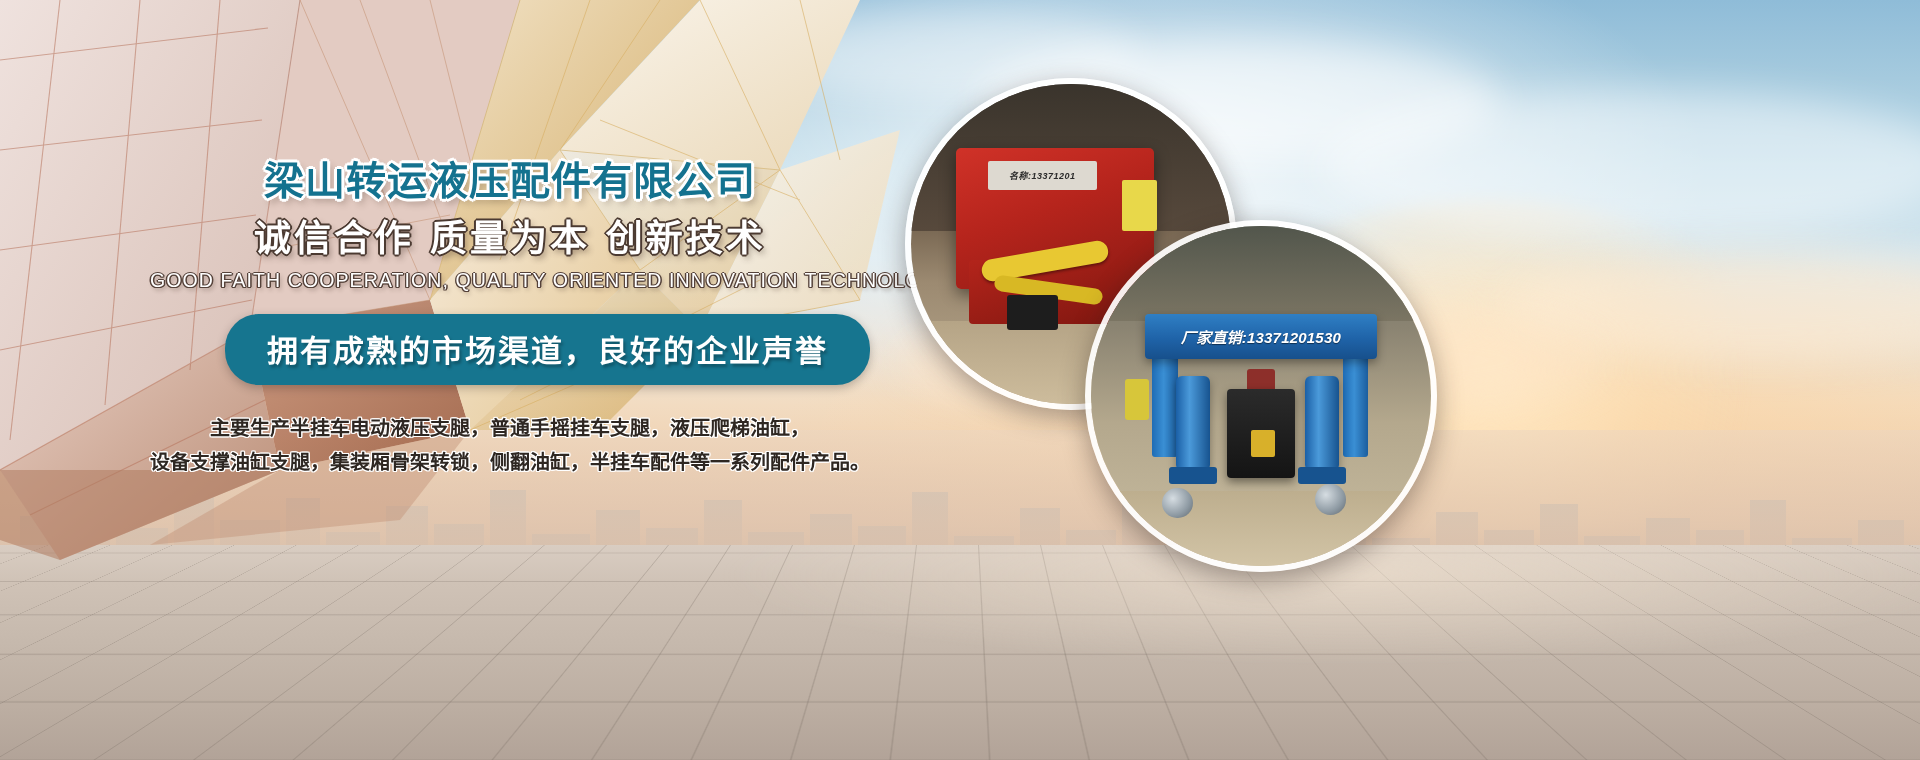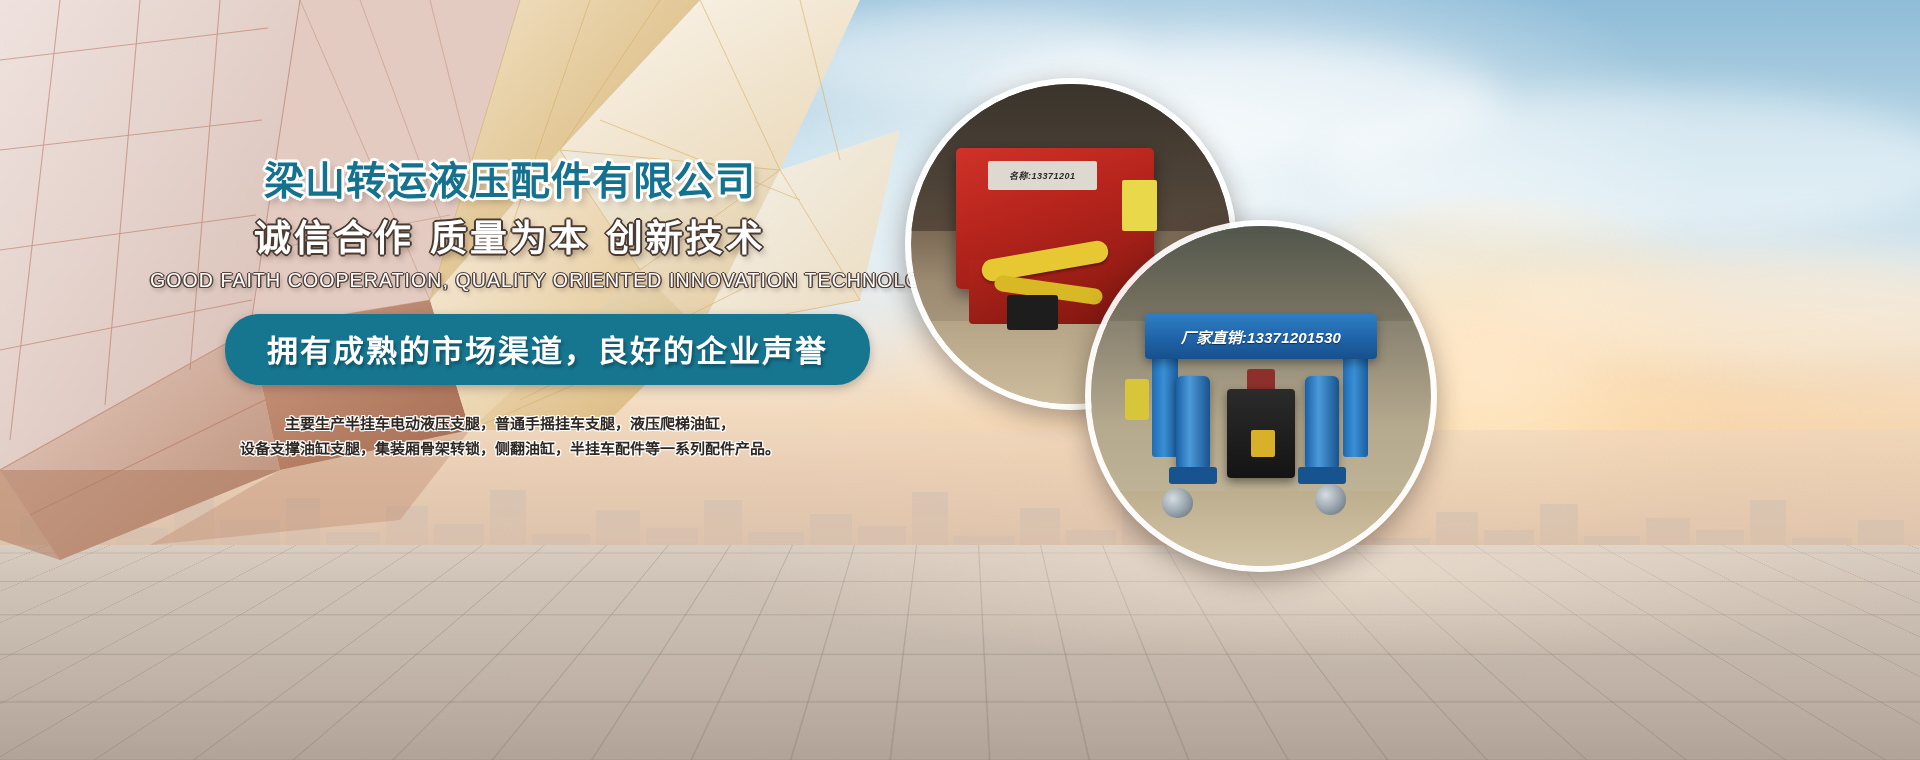--- a/index.html
+++ b/index.html
@@ -120,21 +120,21 @@
     background:#16758f;
     border-radius:34px;
     padding:12px 42px 14px 42px;
     box-shadow:0 3px 10px rgba(40,30,25,0.28);
   }
   .pill-text{
     font-size:31px;font-weight:bold;color:#ffffff;letter-spacing:2px;white-space:nowrap;
     text-shadow:2px 3px 3px rgba(0,0,0,0.28);
   }
   .desc{
-    font-size:15px;line-height:1.72;color:#2e2722;font-weight:bold;
+    font-size:20px;line-height:1.72;color:#2e2722;font-weight:bold;
     text-shadow:
       1.3px 0 0 #fff,-1.3px 0 0 #fff,0 1.3px 0 #fff,0 -1.3px 0 #fff,
       1px 1px 0 #fff,-1px 1px 0 #fff,1px -1px 0 #fff,-1px -1px 0 #fff;
   }
   .desc-line{white-space:nowrap;}
 
   
   .photo{
     position:absolute;border-radius:50%;overflow:hidden;
     border:6px solid rgba(255,255,255,0.92);

